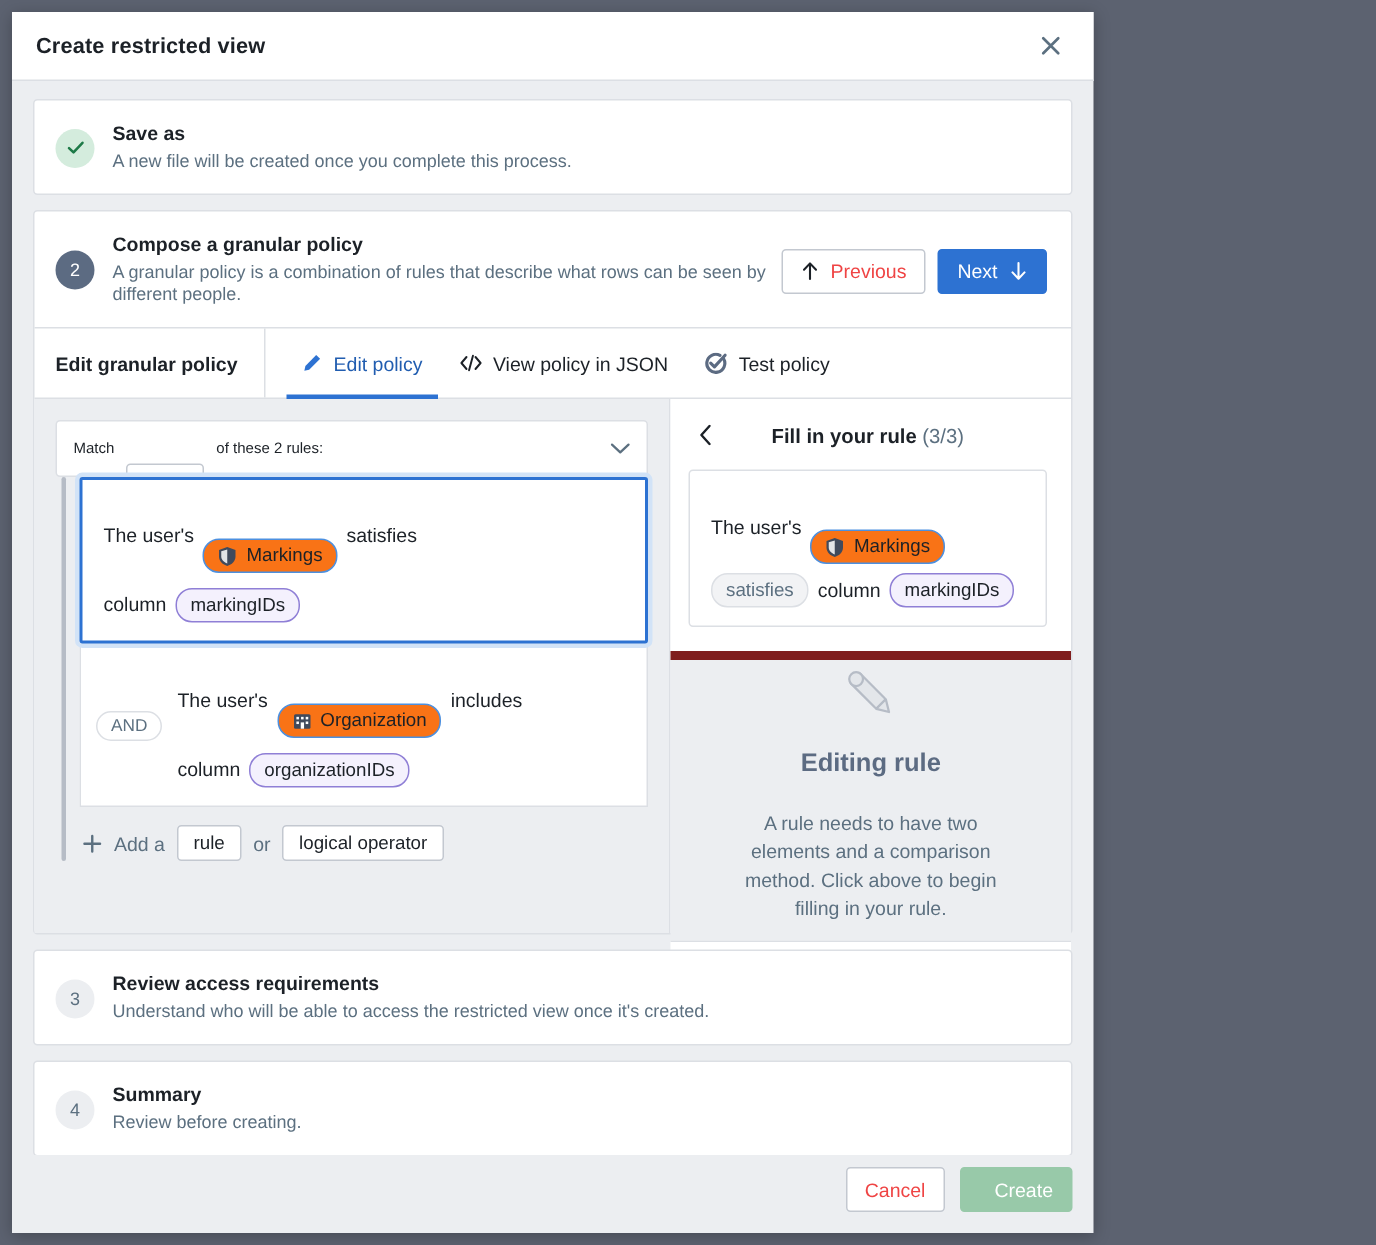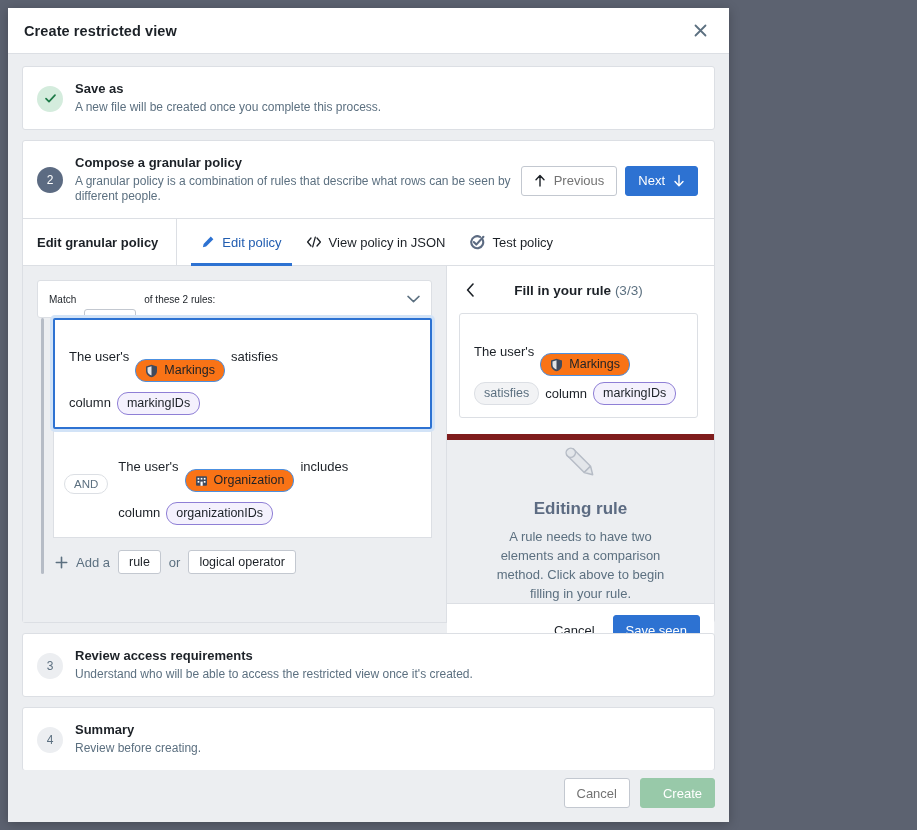--- a/index.html
+++ b/index.html
@@ -101,21 +101,21 @@
     height: 30px;
     border-radius: 3px;
     font-size: 13px;
     display: inline-flex;
     align-items: center;
     gap: 8px;
     padding: 0 12px;
     cursor: pointer;
     border: 1px solid #c3c8d0;
     background: #fbfbfc;
-    color: #737373;
+    color: #ef4444;
     white-space: nowrap;
   }
   .btn.primary {
     background: #2d72d2;
     border-color: #2d72d2;
     color: #ffffff;
   }
   .btn.disabled-green {
     background: #98c9a9;
     border-color: #98c9a9;
@@ -359,21 +359,21 @@
     padding: 0 36px;
     text-align: center;
   }
   .rp-empty h3 {
     margin: 10px 0 8px 0;
     font-size: 17px;
     color: #5c6b82;
     font-weight: bold;
   }
   .rp-empty p {
-    margin: 0;
+    margin: 12px;
     font-size: 13px;
     color: #5c7080;
     line-height: 19px;
     max-width: 400px;
   }
 
   .rp-foot {
     background: #ffffff;
     border-top: 1px solid #dcdfe4;
     padding: 11px 14px;

